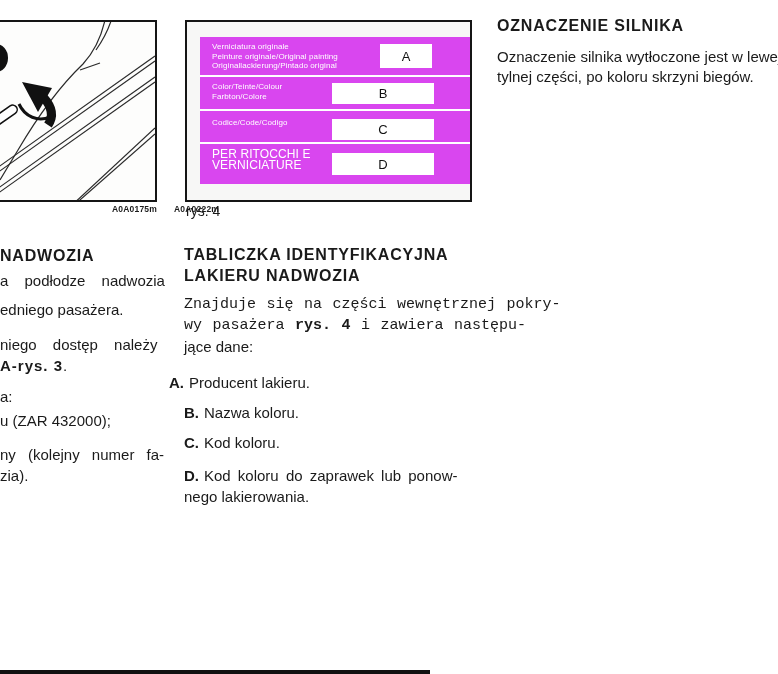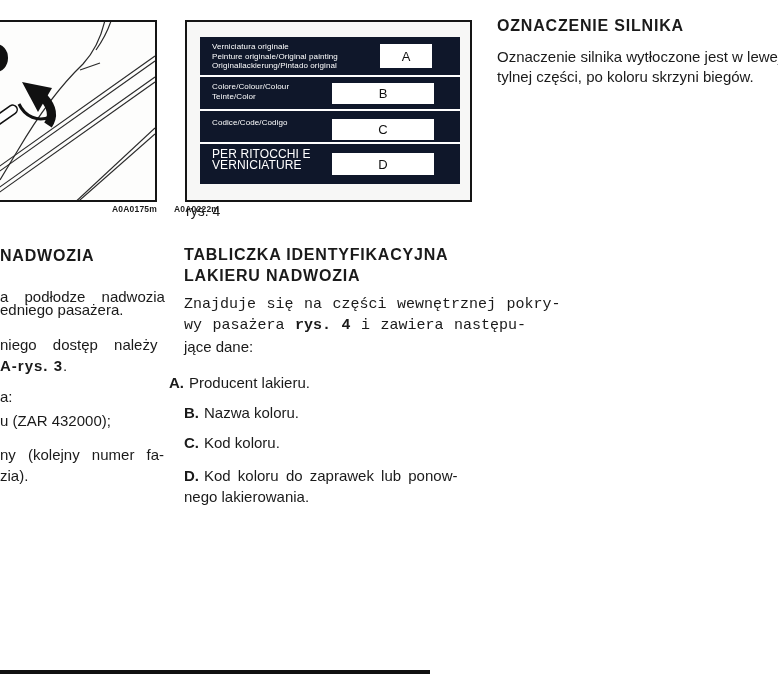--- a/index.html
+++ b/index.html
@@ -6,21 +6,21 @@
   body{position:relative;font-family:"Liberation Sans",sans-serif;color:#1a1a1a;}
 
   .figure{position:absolute;border:2px solid #151515;background:#f7f7f6;overflow:hidden;box-sizing:border-box;}
   #fig-left{left:-130px;top:20px;width:287px;height:182px;background:#fdfdfc;}
   #fig-center{left:185px;top:20px;width:287px;height:182px;}
 
   .caption-code{position:absolute;font-size:8.5px;font-weight:bold;letter-spacing:0.2px;white-space:nowrap;}
   .caption-label{position:absolute;font-size:14px;white-space:nowrap;}
 
   
-  .plate{position:absolute;left:13px;top:15px;width:260px;height:147px;background:#0f172a;}
+  .plate{position:absolute;left:13px;top:15px;width:260px;height:147px;background:#d946ef;padding-left:24px;}
   .ptxt{position:absolute;left:12px;color:#ffffff;font-size:8px;line-height:9.5px;white-space:nowrap;letter-spacing:0.1px;}
   .ptxt4{font-size:12px;line-height:10.5px;}
   .pbox{position:absolute;background:#ffffff;color:#111111;display:flex;align-items:center;justify-content:center;font-size:13px;}
   .psep{position:absolute;left:0;width:100%;height:2px;background:#ffffff;}
 
   
   .line{position:absolute;white-space:nowrap;font-size:15px;line-height:18px;}
   .hline{position:absolute;white-space:nowrap;font-weight:bold;font-size:16px;letter-spacing:0.8px;line-height:19px;}
   .b{font-weight:bold;}
   .mk{font-weight:bold;margin-right:5px;}
@@ -65,22 +65,22 @@
     <div class="ptxt" style="top:5px">
       <div>Verniciatura originale</div>
       <div>Peinture originale/Original painting</div>
       <div>Originallackierung/Pintado original</div>
     </div>
     <div class="pbox" style="left:180px;top:7px;width:52px;height:24px">A</div>
 
     <div class="psep" style="top:38px"></div>
 
     <div class="ptxt" style="top:45px">
-      <div>Colore/Colour/Colour</div>
-      <div>Teinte/Color</div>
+      <div>Color/Teinte/Colour</div>
+      <div>Farbton/Colore</div>
     </div>
     <div class="pbox" style="left:132px;top:46px;width:102px;height:21px">B</div>
 
     <div class="psep" style="top:72px"></div>
 
     <div class="ptxt" style="top:81px">
       <div>Codice/Code/Codigo</div>
     </div>
     <div class="pbox" style="left:132px;top:82px;width:102px;height:21px">C</div>
 
@@ -90,21 +90,21 @@
       <div>PER RITOCCHI E</div>
       <div>VERNICIATURE</div>
     </div>
     <div class="pbox" style="left:132px;top:116px;width:102px;height:22px">D</div>
   </div>
 </div>
 <div class="caption-label" style="left:186px;top:203px">rys. 4</div>
 <div class="caption-code" style="left:174px;top:204px;width:285px;text-align:left;">A0A0222m</div>
 
 <div class="hline" style="left:0;top:246px">NADWOZIA</div>
-<div class="line ws12" style="left:0;top:288px">a podłodze nadwozia</div>
+<div class="line ws12" style="left:0;top:272px">a podłodze nadwozia</div>
 <div class="line" style="left:0;top:301px">edniego pasażera.</div>
 <div class="line ws12" style="left:0;top:336px">niego dostęp należy</div>
 <div class="line" style="left:0;top:357px"><span class="b" style="letter-spacing:1px">A-rys. 3</span><span>.</span></div>
 <div class="line" style="left:0;top:388px">a:</div>
 <div class="line" style="left:0;top:412px">u (ZAR 432000);</div>
 <div class="line ws8" style="left:0;top:446px">ny (kolejny numer fa-</div>
 <div class="line" style="left:0;top:467px">zia).</div>
 
 <div class="hline" style="left:184px;top:245px">TABLICZKA IDENTYFIKACYJNA</div>
 <div class="hline" style="left:184px;top:266px">LAKIERU NADWOZIA</div>

